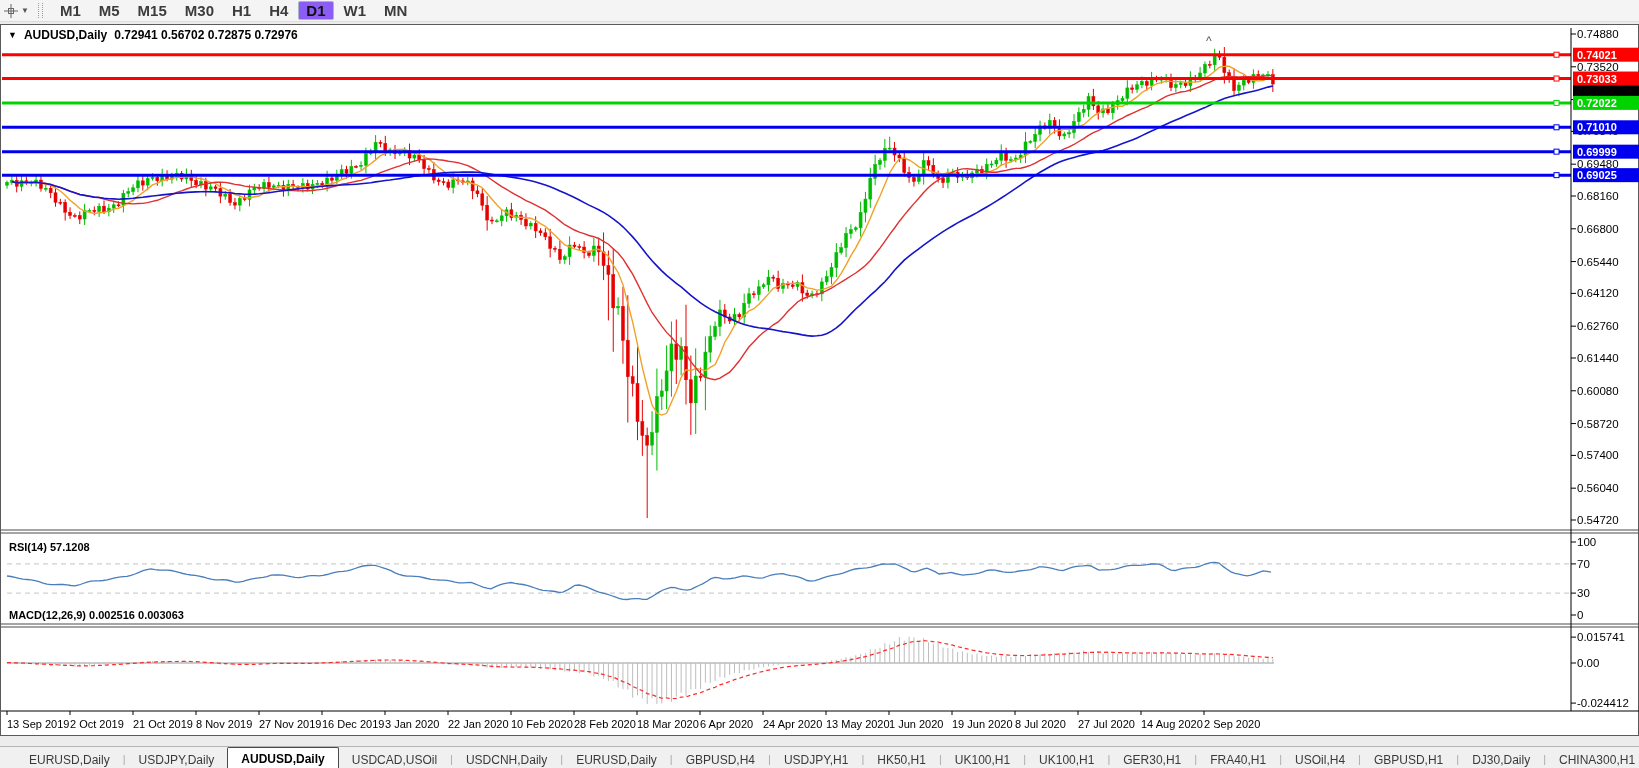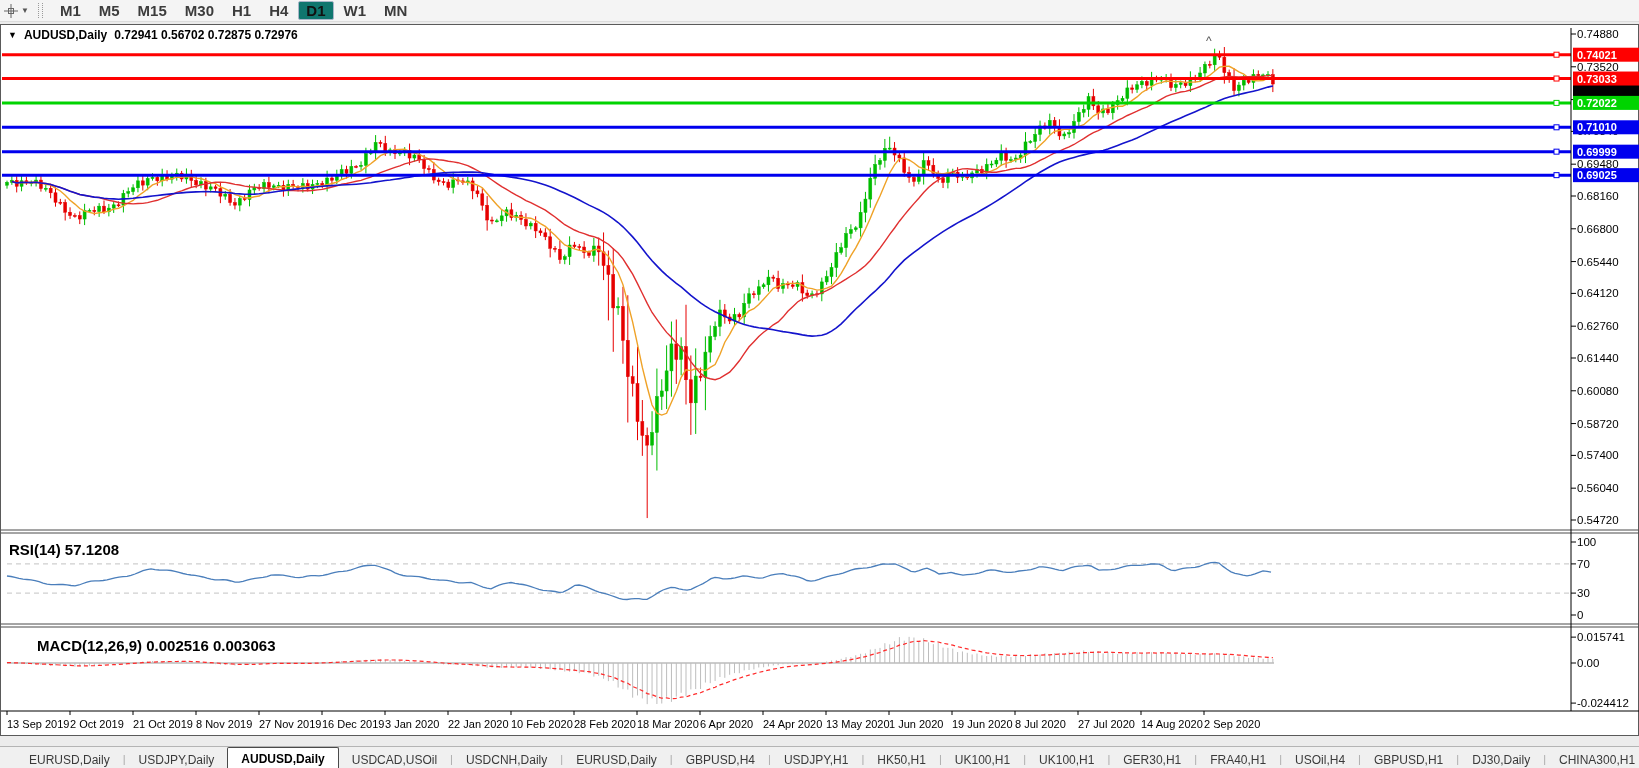--- a/index.html
+++ b/index.html
@@ -5,29 +5,29 @@
   html,body{margin:0;padding:0;width:1639px;height:768px;overflow:hidden;background:#ececec;
     font-family:"Liberation Sans",sans-serif;position:relative;}
   
   .toolbar{position:absolute;top:0;left:0;width:1639px;height:22px;background:#f4f4f4;
     border-bottom:1px solid #dcdcdc;display:flex;align-items:center;box-sizing:border-box;}
   .tool-group{display:flex;align-items:center;padding:0 3px;}
   .dd-arrow{font-size:8px;color:#555;margin-left:2px;}
   .grip{width:3px;height:15px;border-left:1px dotted #9a9a9a;border-right:1px dotted #9a9a9a;margin:0 8px 0 6px;}
   .tf-btn{font-size:15px;font-weight:bold;color:#3c3c3c;padding:2px 7px;margin:0 1px;
     border:1px solid transparent;border-radius:2px;line-height:13px;}
-  .tf-btn.active{background:#0f766e;border-color:#a8b6c8;color:#111;}
+  .tf-btn.active{background:#8b5cf6;border-color:#a8b6c8;color:#111;}
   
   .chart-window{position:absolute;top:24px;left:0;width:1639px;height:712px;background:#fff;
     border:1px solid #5a5a5a;box-sizing:border-box;}
   #chart-svg{position:absolute;left:0;top:0;}
   .chart-title{position:absolute;top:3px;left:7px;font-size:12px;font-weight:bold;color:#000;
     display:flex;align-items:center;gap:7px;z-index:5;}
   .chart-title .tri{font-size:9px;}
-  .pane-label{position:absolute;left:8px;font-size:15px;font-weight:bold;color:#000;z-index:5;}
+  .pane-label{position:absolute;left:8px;font-size:11px;font-weight:bold;color:#000;z-index:5;}
   
   .tab-bar{position:absolute;top:738px;left:0;width:1639px;height:26px;background:#f0f0f0;
     border-top:1px solid #b4b4b4;display:flex;box-sizing:border-box;padding-left:16px;margin-top:8px;}
   .tab{font-size:12px;color:#3a3a3a;padding:4px 13px 5px;white-space:nowrap;}
   .tab.active{background:#fff;border:1px solid #4a4a4a;border-bottom:1px solid #fff;font-weight:bold;
     color:#000;border-radius:2px 2px 0 0;}
   .tab-sep{color:#aaa;font-size:11px;align-self:center;padding-bottom:2px;}
 </style>
 </head>
 <body>
@@ -991,21 +991,21 @@
       <g>
         <text x="1205" y="20" font-family="Liberation Sans, sans-serif" font-size="12" fill="#555">^</text>
       </g>
     </svg>
   <div class="chart-title">
     <span class="tri">▼</span>
     <span>AUDUSD,Daily</span>
     <span>0.72941 0.56702 0.72875 0.72976</span>
   </div>
   <div class="pane-label" style="top:516px;">RSI(14) 57.1208</div>
-  <div class="pane-label" style="top:612px;margin-left:28px;">MACD(12,26,9) 0.002516 0.003063</div>
+  <div class="pane-label" style="top:584px;">MACD(12,26,9) 0.002516 0.003063</div>
 </div>
 
 <div class="tab-bar">
   <div style="display:flex;align-items:flex-end;">
       <div class="tab">EURUSD,Daily</div>
       <span class="tab-sep">|</span>
       <div class="tab">USDJPY,Daily</div>
       <div class="tab active">AUDUSD,Daily</div>
       <div class="tab">USDCAD,USOil</div>
       <span class="tab-sep">|</span>

